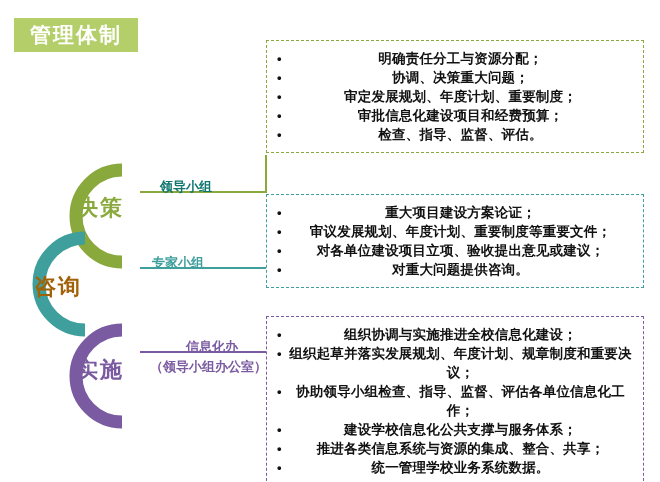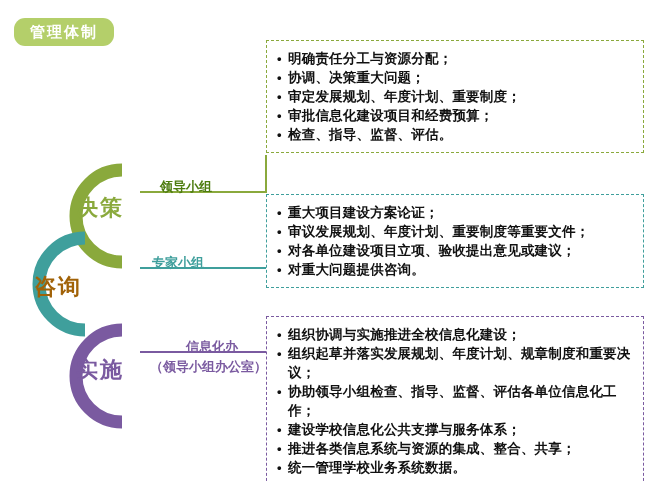--- a/index.html
+++ b/index.html
@@ -20,26 +20,25 @@
     height: 482px;
   }
 
   
   .title-box {
     position: absolute;
     left: 14px;
     top: 18px;
     background: #b4cf6a;
     color: #ffffff;
-    font-size: 15px;
+    font-size: 21px;
     font-weight: bold;
     letter-spacing: 2px;
     padding: 6px 16px 7px 16px;
     line-height: 1;
-    border-radius: 11px;
   }
 
   
   .arcs {
     position: absolute;
     left: 14px;
     top: 150px;
     width: 160px;
     height: 290px;
   }
@@ -54,36 +53,37 @@
   .lbl-consult  { left: 20px; top: 122px; color: #a16207; }
   .lbl-implement{ left: 62px; top: 205px; color: #7a5aa0; }
 
   
   .conn-label {
     position: absolute;
     font-size: 13px;
     font-weight: bold;
     white-space: nowrap;
   }
-  .conn-leader   { left: 160px; top: 178px; color: #4d7c0f; }
+  .conn-leader   { left: 160px; top: 178px; color: #0f766e; }
   .conn-expert   { left: 152px; top: 254px; color: #3f9f9c; }
   .conn-info     { left: 186px; top: 338px; color: #7a5aa0; font-family: Liberation Serif, serif; }
   .conn-info-sub { left: 150px; top: 358px; color: #7a5aa0; font-size: 13px; }
 
   
   .box {
     position: absolute;
     background: #ffffff;
     padding: 8px 10px 8px 10px;
     box-sizing: border-box;
   }
   .box ul {
     margin: 0;
     padding: 0;
     list-style: none;
+    text-align: center;
   }
   .box li {
     position: relative;
     padding-left: 11px;
     font-size: 13.5px;
     line-height: 19px;
     color: #111111;
     font-weight: bold;
     letter-spacing: 0.2px;
   }

